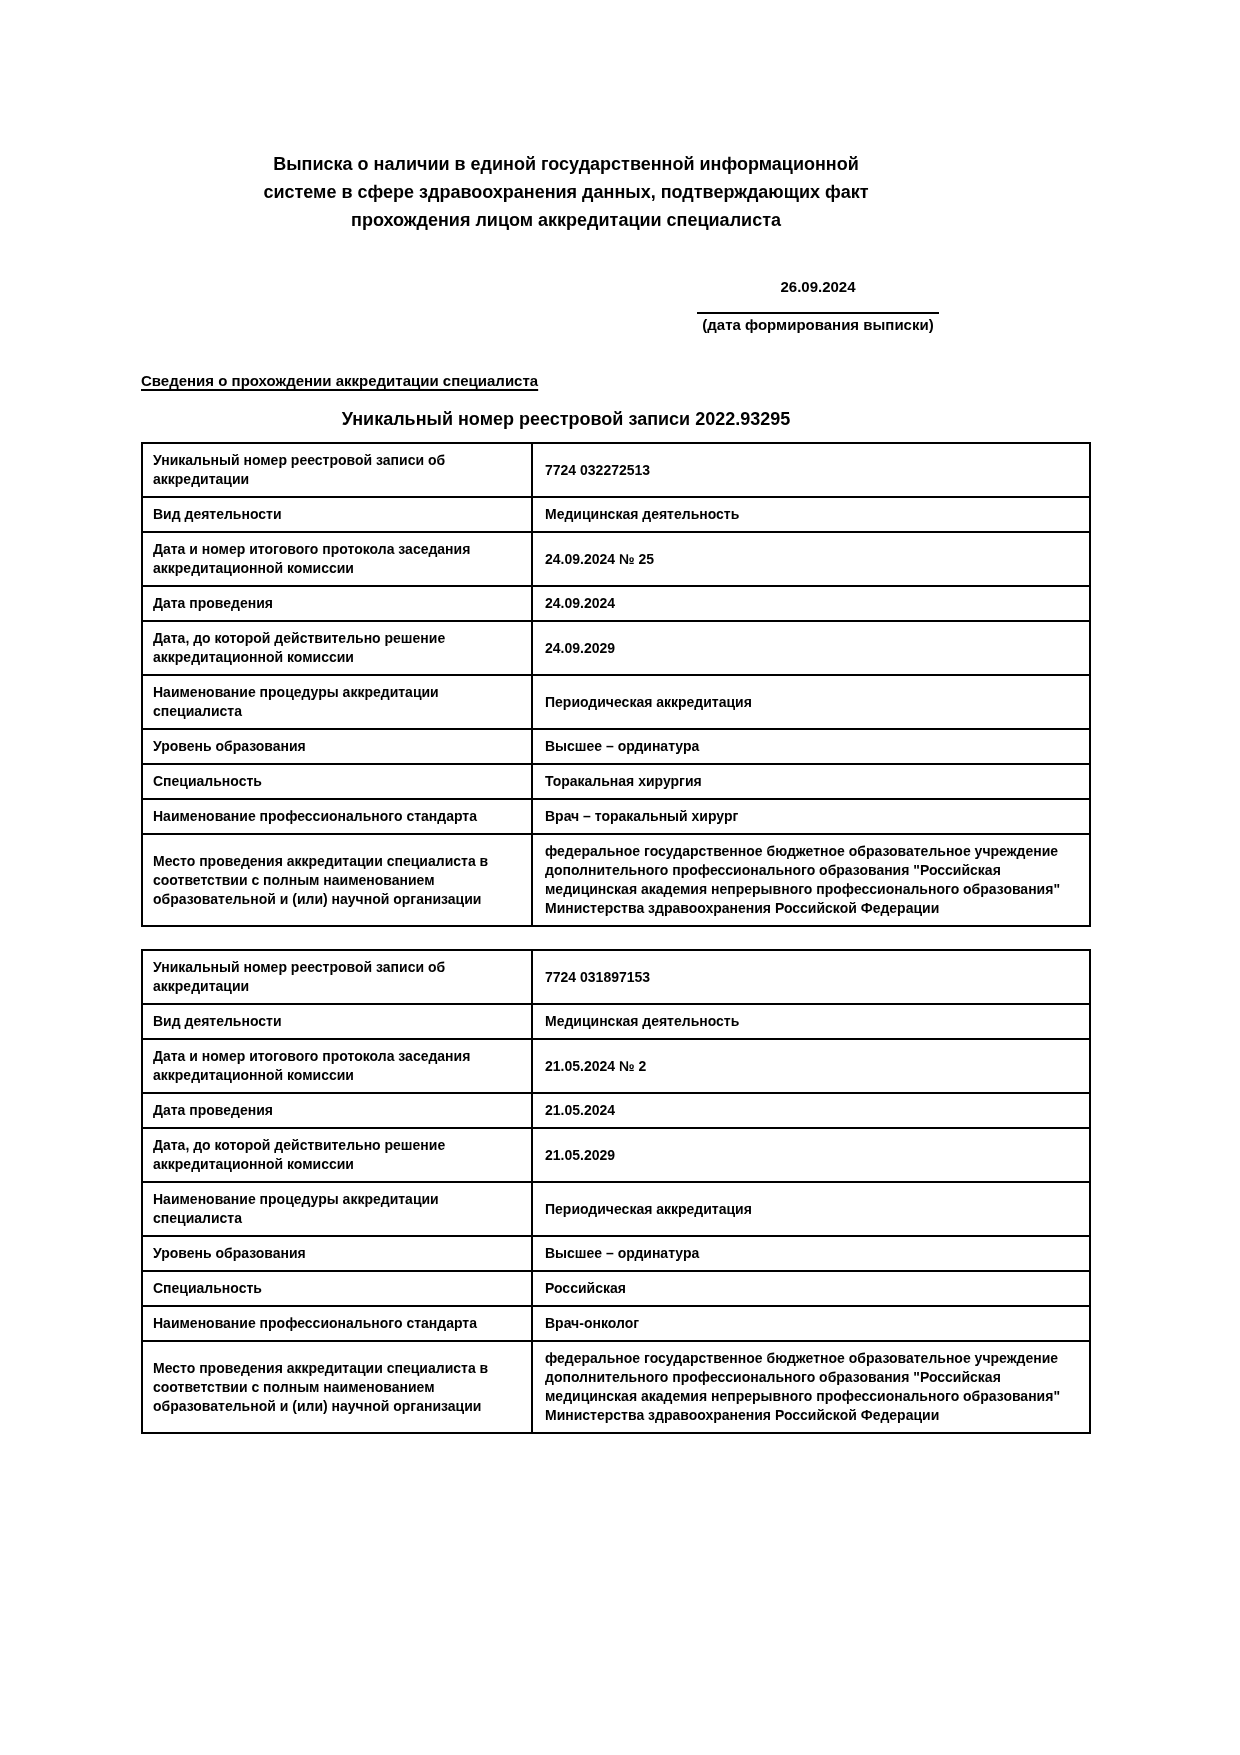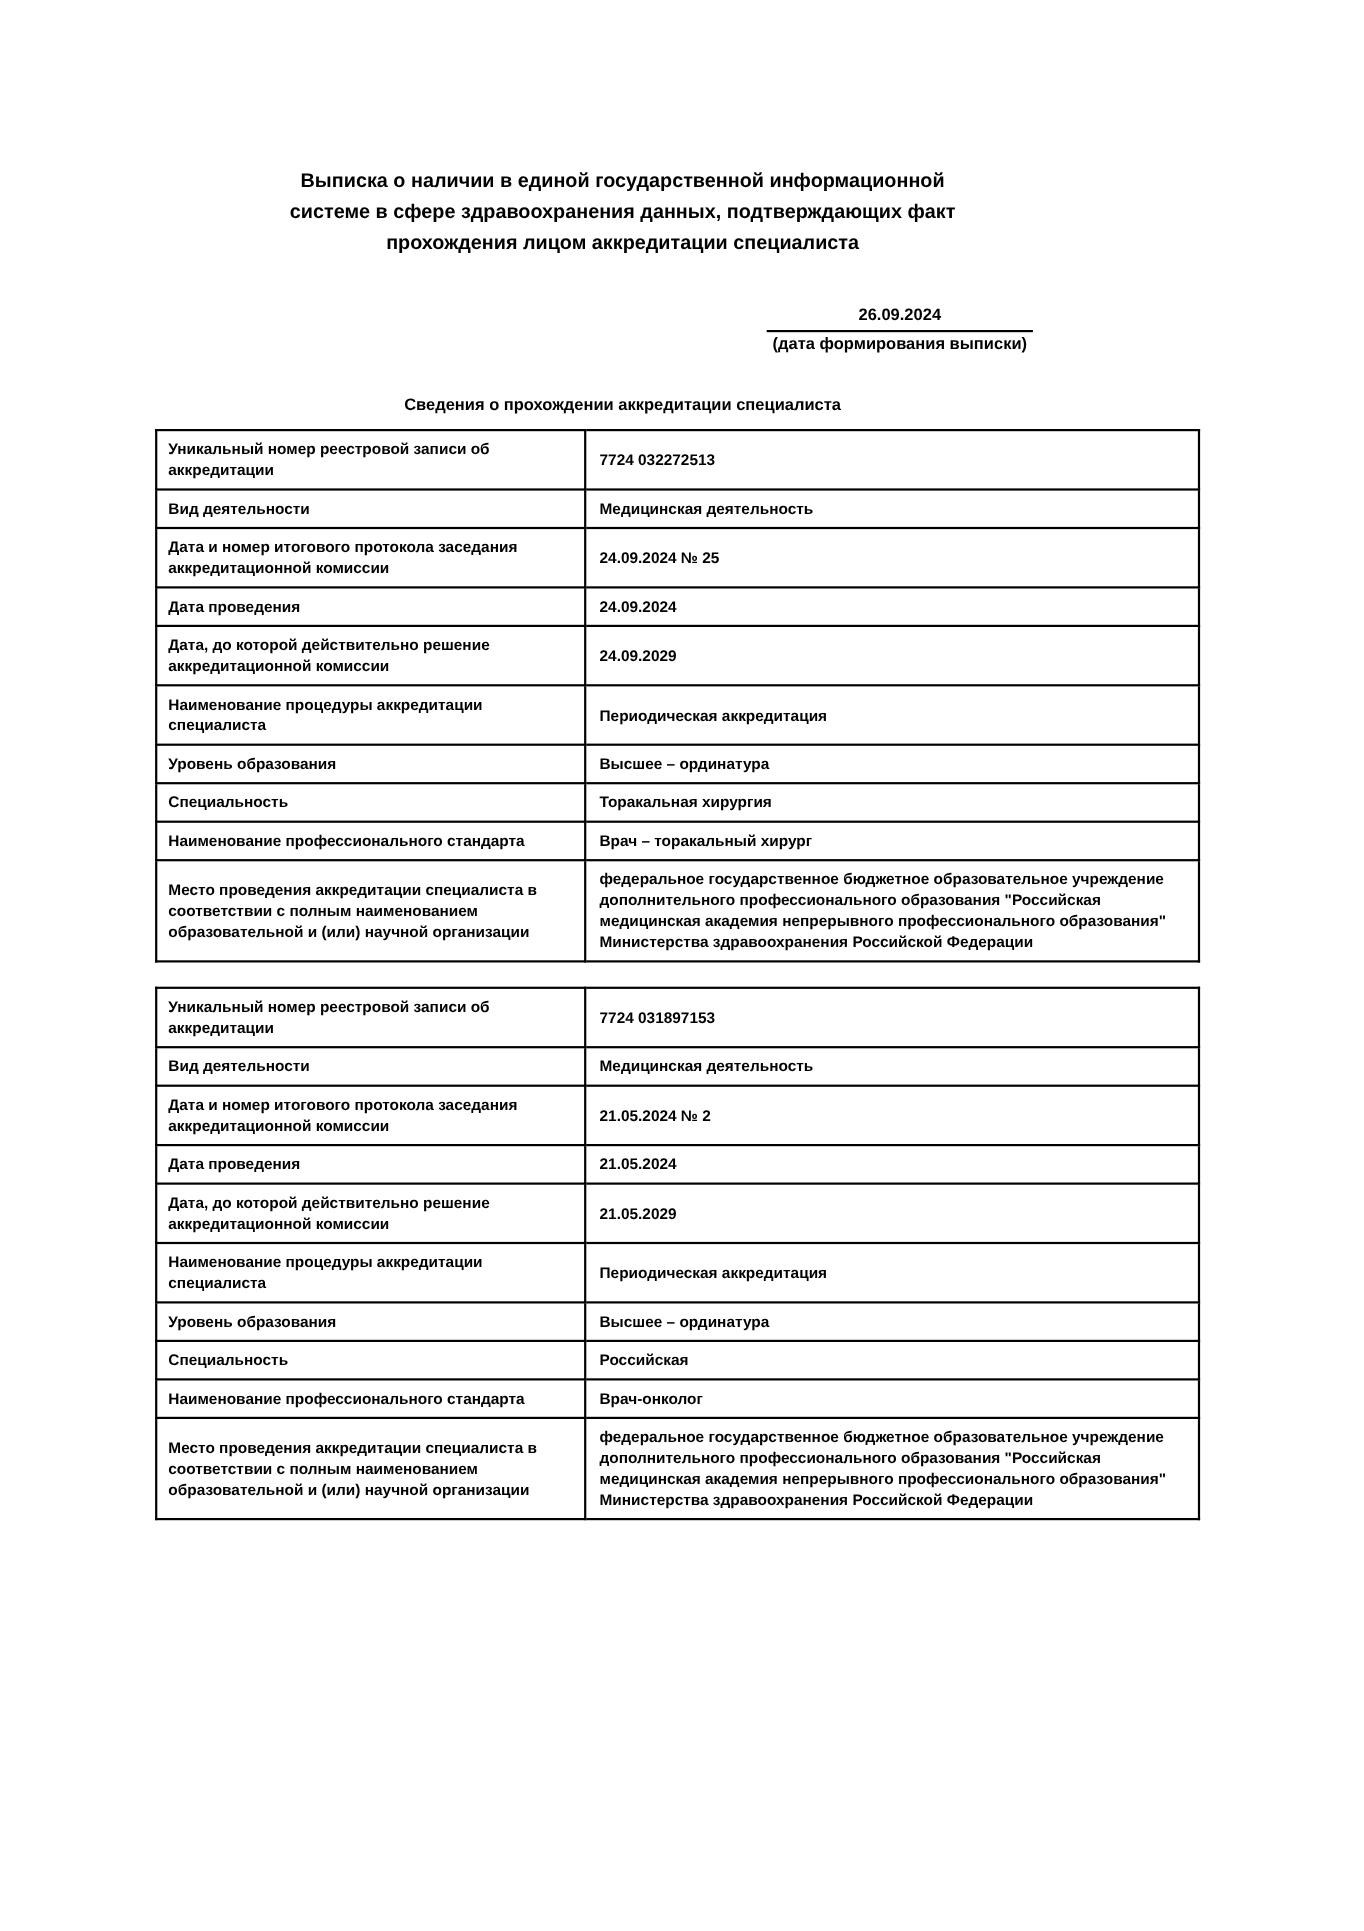--- a/index.html
+++ b/index.html
@@ -28,40 +28,41 @@
   .date-block {
     margin-top: 44px;
     margin-left: 556px;
     width: 242px;
     text-align: center;
     font-size: 15px;
   }
   .date-value {
     display: block;
     line-height: 18px;
-    padding-bottom: 4px;
+    padding-bottom: 16px;
     border-bottom: 2px solid #000000;
   }
   .date-caption {
     display: block;
     line-height: 19px;
     padding-top: 1px;
   }
   .intro {
     margin-top: 30px;
     text-align: center;
     font-size: 15px;
     line-height: 21px;
   }
   .intro-line { white-space: nowrap; }
   .section-heading {
     margin-top: 37px;
-    text-align: center;
+    text-align: left;
     font-size: 15px;
     line-height: 20px;
+    text-decoration: underline;
     text-underline-offset: 3px;
     text-decoration-thickness: 2px;
   }
   .registry-heading {
     margin-top: 16px;
     text-align: center;
     font-size: 18px;
     line-height: 24px;
   }
   table.info-table {
@@ -97,20 +98,21 @@
     <div class="date-block">
       <span class="date-value">26.09.2024</span>
       <span class="date-caption">(дата формирования выписки)</span>
     </div>
 
     <div class="intro">
     </div>
 
     <div class="section-heading">Сведения о прохождении аккредитации специалиста</div>
 
+    <div class="registry-heading">Уникальный номер реестровой записи 2022.93295</div>
 
     <table class="info-table first">
       <colgroup>
           <col class="c-label">
           <col class="c-value">
         </colgroup>
       <tbody>
           <tr>
             <td class="label-cell">Уникальный номер реестровой записи об аккредитации</td>
             <td class="value-cell">7724 032272513</td>

